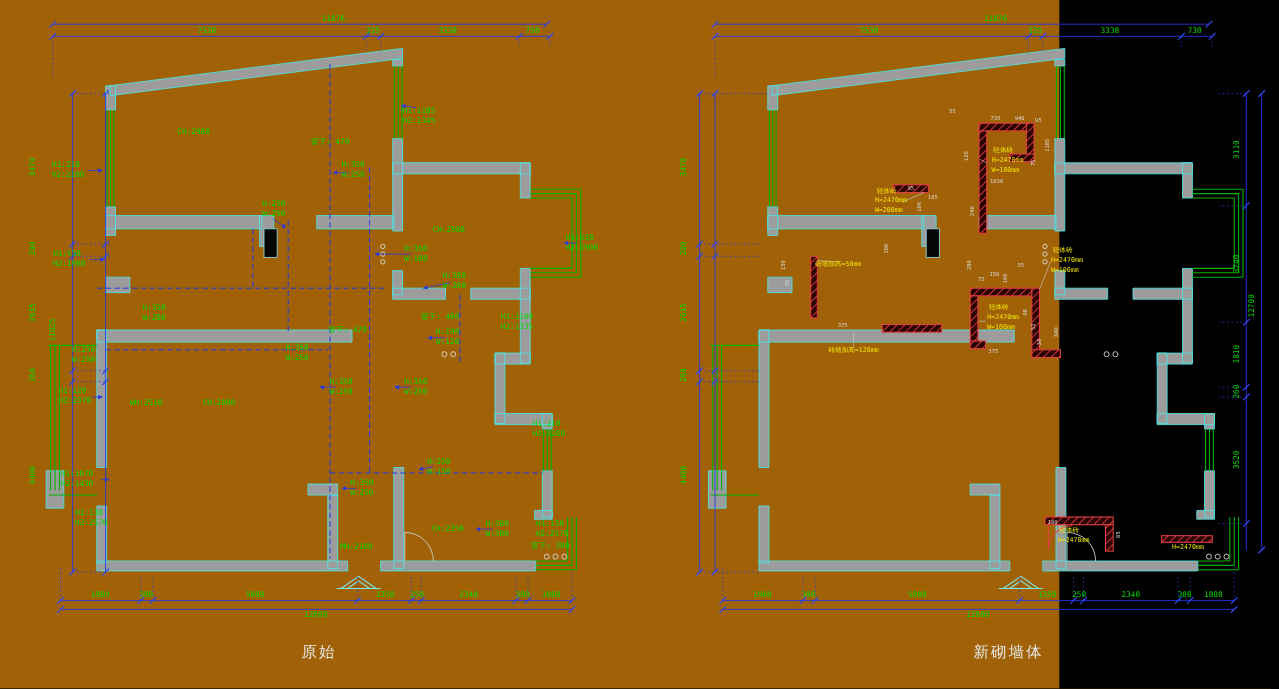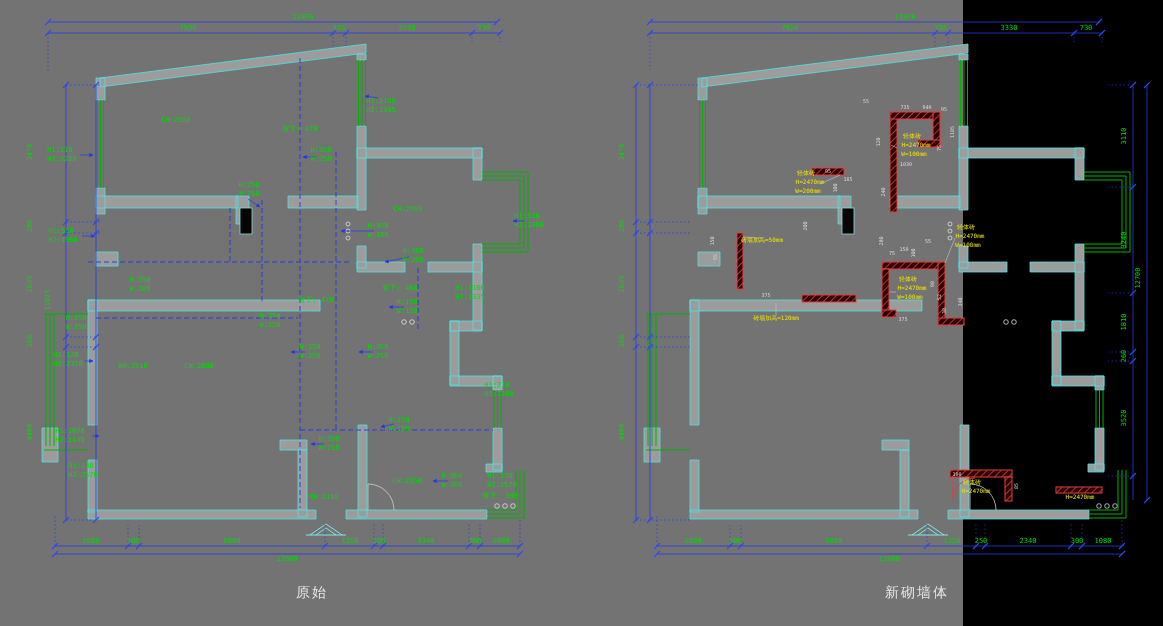--- a/index.html
+++ b/index.html
@@ -1,35 +1,35 @@
 <!DOCTYPE html>
 <html><head>
 <meta charset="utf-8">
 <style>
   html,body{margin:0;padding:0;background:#000;width:1163px;height:626px;overflow:hidden}
-  #stage{position:relative;width:963px;height:626px;background:#737373}
+  #stage{position:relative;width:963px;height:626px;background:#a16207}
   svg{position:absolute;left:0;top:0}
   .wall{fill:#9c9c9c;stroke:#4fe3e3;stroke-width:.8}
   .win{stroke:#00b400;stroke-width:1;fill:none}
   .bdash{stroke:#2438e8;stroke-width:.9;fill:none;stroke-dasharray:5 3}
   .bdot{stroke:#2438e8;stroke-width:.7;fill:none;stroke-dasharray:1.5 2.5}
   .chain{stroke:#2438e8;stroke-width:.8;fill:none}
   .tick{stroke:#2f4af0;stroke-width:1.1;fill:none}
   .lead{stroke:#2438e8;stroke-width:.7;fill:none}
   .nwall{fill:url(#hatch);stroke:#e04040;stroke-width:1}
   .rarc{stroke:#e04040;stroke-width:1;fill:none}
   .wlead{stroke:#c8c8c8;stroke-width:.6;fill:none}
   .thin{stroke:#cfcfcf;stroke-width:.8;fill:none}
   .icon{stroke:#7fe8e8;stroke-width:1;fill:none}
   .circ{stroke:#ddd;stroke-width:.8;fill:none}
   .darkcol{fill:#060606;stroke:#8fd8d8;stroke-width:.8}
   text.lbl{font-family:"DejaVu Sans Mono",monospace}
   .tg{fill:#00dc00}.ty{fill:#f0e400}.tw{fill:#d8d8d8}
   .caption{position:absolute;top:584px;color:#e6e6e6;font:14px "DejaVu Sans",sans-serif;letter-spacing:2px}
-  #cap-left{left:296px}
+  #cap-left{left:274px}
   #cap-right{left:885px}
 </style>
 </head>
 <body>
 
 <div id="stage">
 <svg width="1163" height="626" viewBox="0 0 1163 626">
   <defs>
     <pattern id="hatch" width="5" height="5" patternUnits="userSpaceOnUse" patternTransform="rotate(45)">
       <rect width="5" height="5" fill="#2a0000"></rect>

